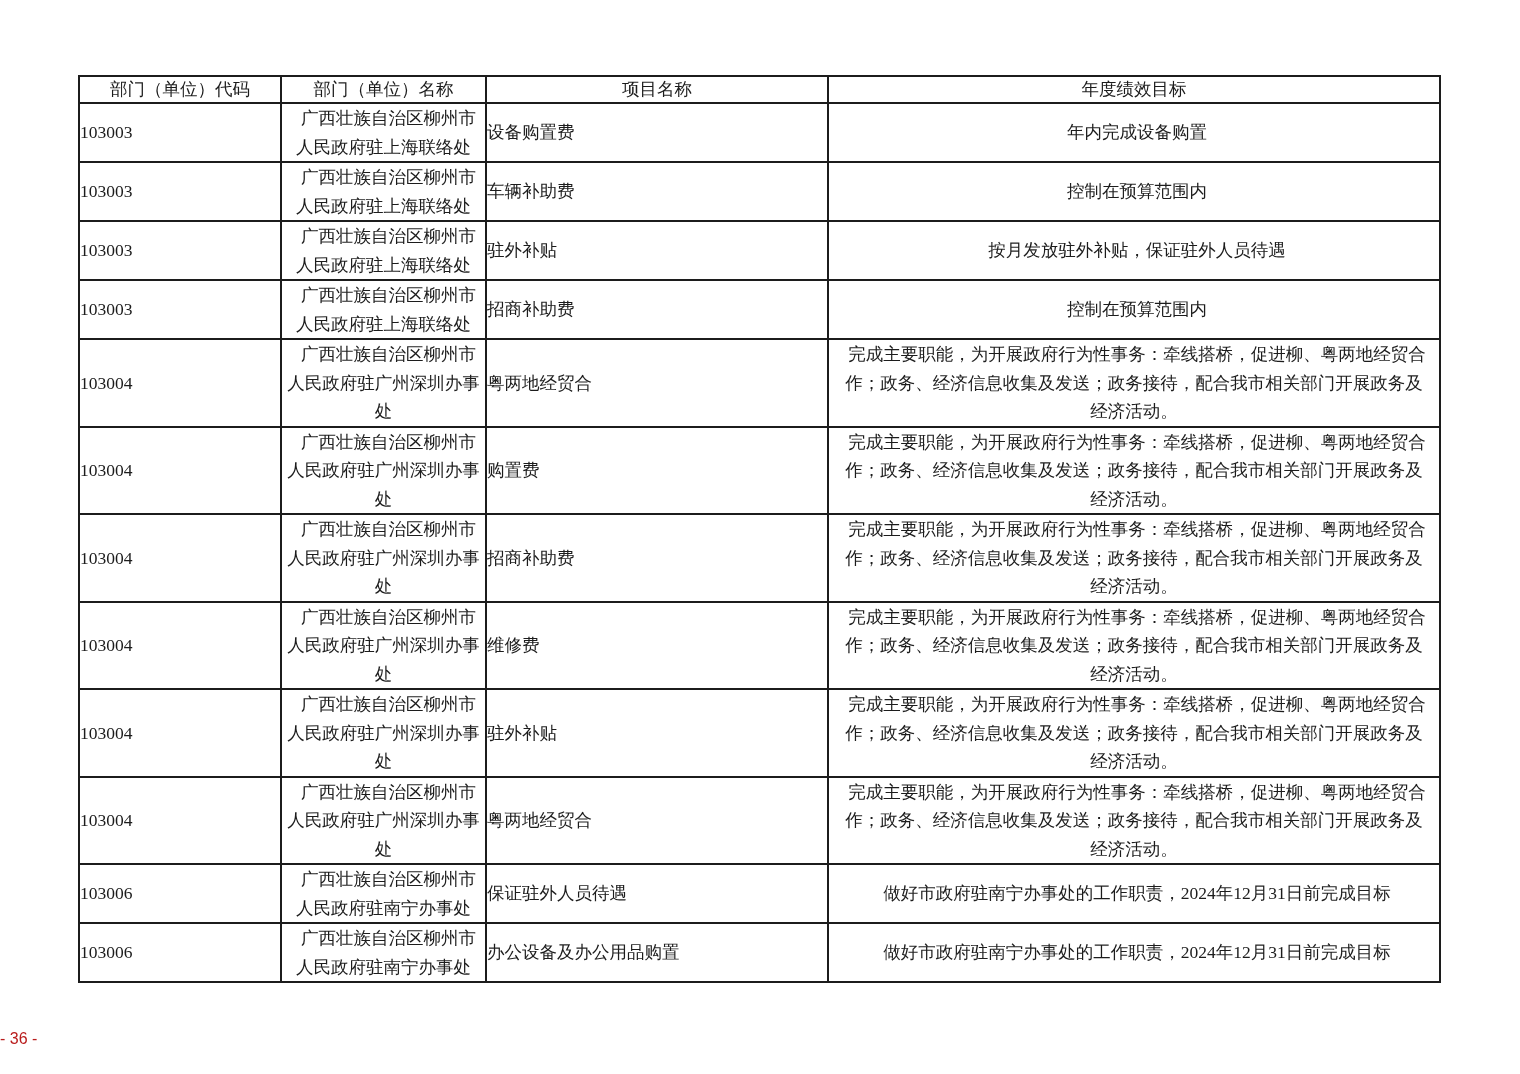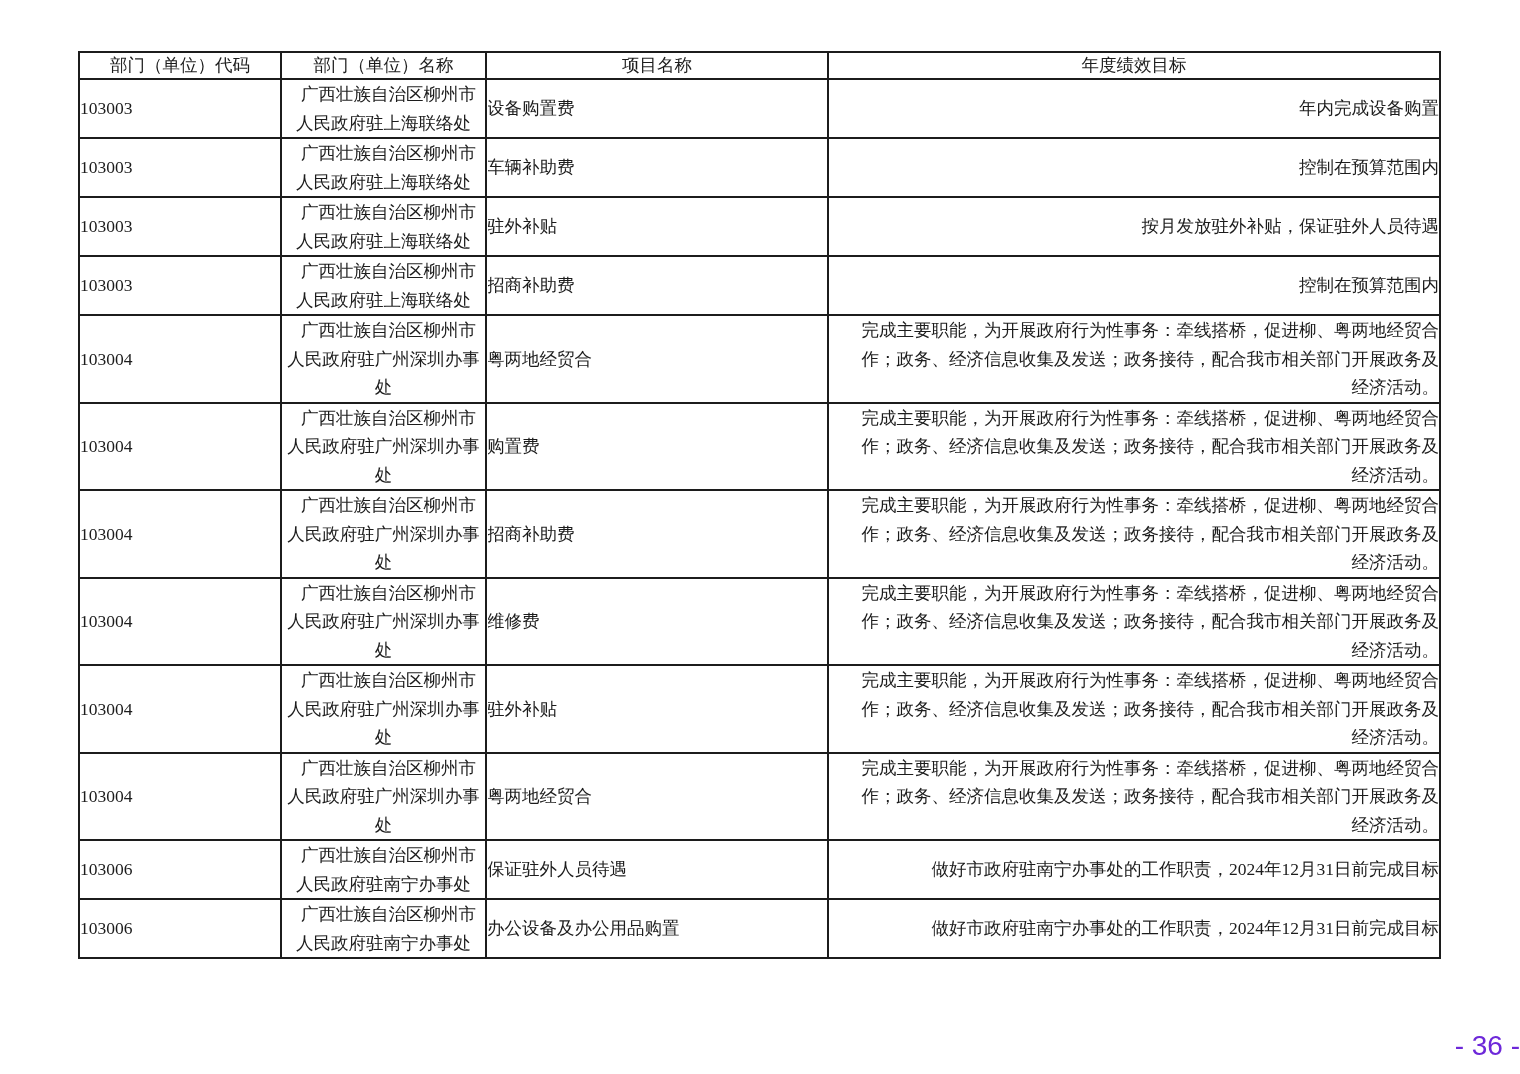--- a/index.html
+++ b/index.html
@@ -11,21 +11,21 @@
     position: relative;
     width: 1520px;
     height: 1074px;
     background: #ffffff;
     font-family: "Liberation Serif", "DejaVu Serif", serif;
     color: #1c1c1c;
   }
   table.perf {
     position: absolute;
     left: 78px;
-    top: 51px;
+    top: 75px;
     width: 1361px;
     border-collapse: collapse;
     table-layout: fixed;
     font-size: 17.5px;
     color: #1c1c1c;
   }
   table.perf th,
   table.perf td {
     border: 2px solid #1c1c1c;
     font-weight: normal;
@@ -50,38 +50,37 @@
   }
   td.name {
     padding: 0 5px;
     text-indent: 10px;
     white-space: pre-line;
     text-align: center;
   }
   td.project {
     padding-left: 8px;
     text-align: left;
-    border-radius: 9px;
   }
   td.target {
     padding-left: 3px;
     padding-right: 2px;
     text-indent: 6px;
     white-space: pre-line;
-    text-align: right;
+    text-align: center;
   }
   .pagenum {
     position: absolute;
     top: 1030px;
     left: 0;
     width: 100%;
-    text-align: right;
+    text-align: left;
     font-family: "Liberation Sans", "DejaVu Sans", sans-serif;
-    font-size: 28px;
-    color: #6d28d9;
+    font-size: 16px;
+    color: #b91c1c;
   }
 </style>
 </head>
 <body>
 
 <div class="sheet">
 
   <table class="perf">
     <colgroup>
       <col style="width:202px">

